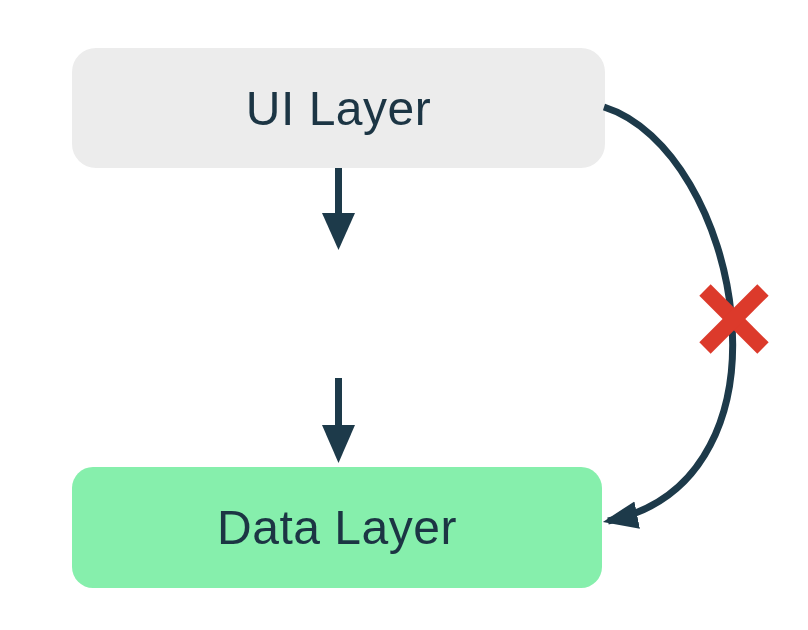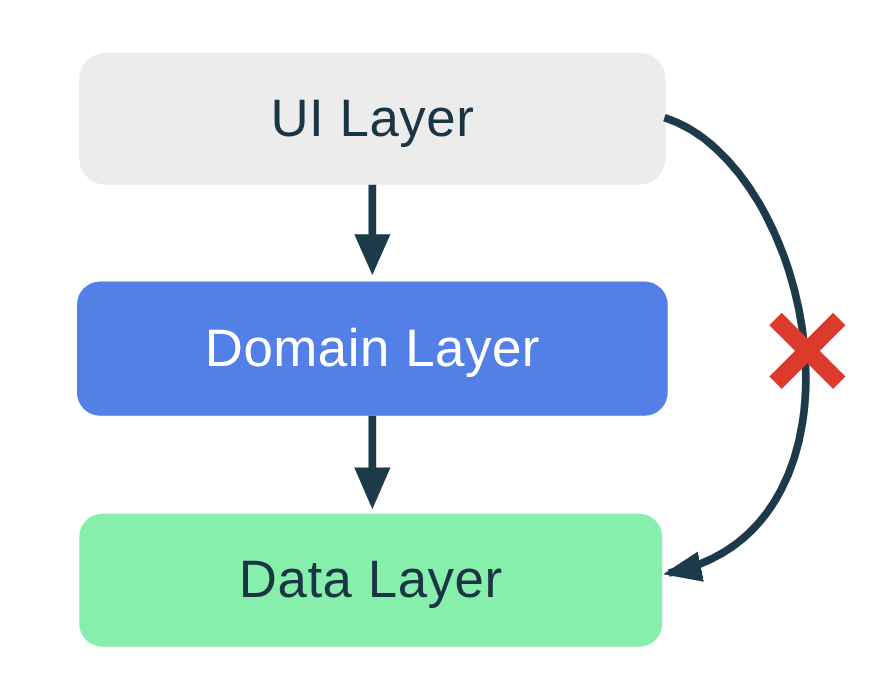--- a/index.html
+++ b/index.html
@@ -73,23 +73,20 @@
 </style>
 </head>
 <body>
 
 <div class="canvas">
 
   <div class="node node-ui" style="background-color: rgb(236, 236, 236);">
     <span class="node-label" style="color: rgb(28, 53, 68);">UI Layer</span>
   </div>
 
-  <div class="node node-domain" style="background-color: rgb(82, 128, 231);">
-    <span class="node-label" style="color: rgb(255, 255, 255);">Domain Layer</span>
-  </div>
 
   <div class="node node-data" style="background-color: #86efac;">
     <span class="node-label" style="color: rgb(28, 53, 68);">Data Layer</span>
   </div>
 
   <svg class="overlay" viewBox="0 0 808 630" xmlns="http://www.w3.org/2000/svg">
     <defs>
       <marker id="curve-arrowhead" viewBox="0 0 10 8" refX="8.5" refY="4" markerWidth="5" markerHeight="5" orient="auto">
         <path d="M0,0 L10,4 L0,8 Z" fill="#1D3A4A"></path>
       </marker>

